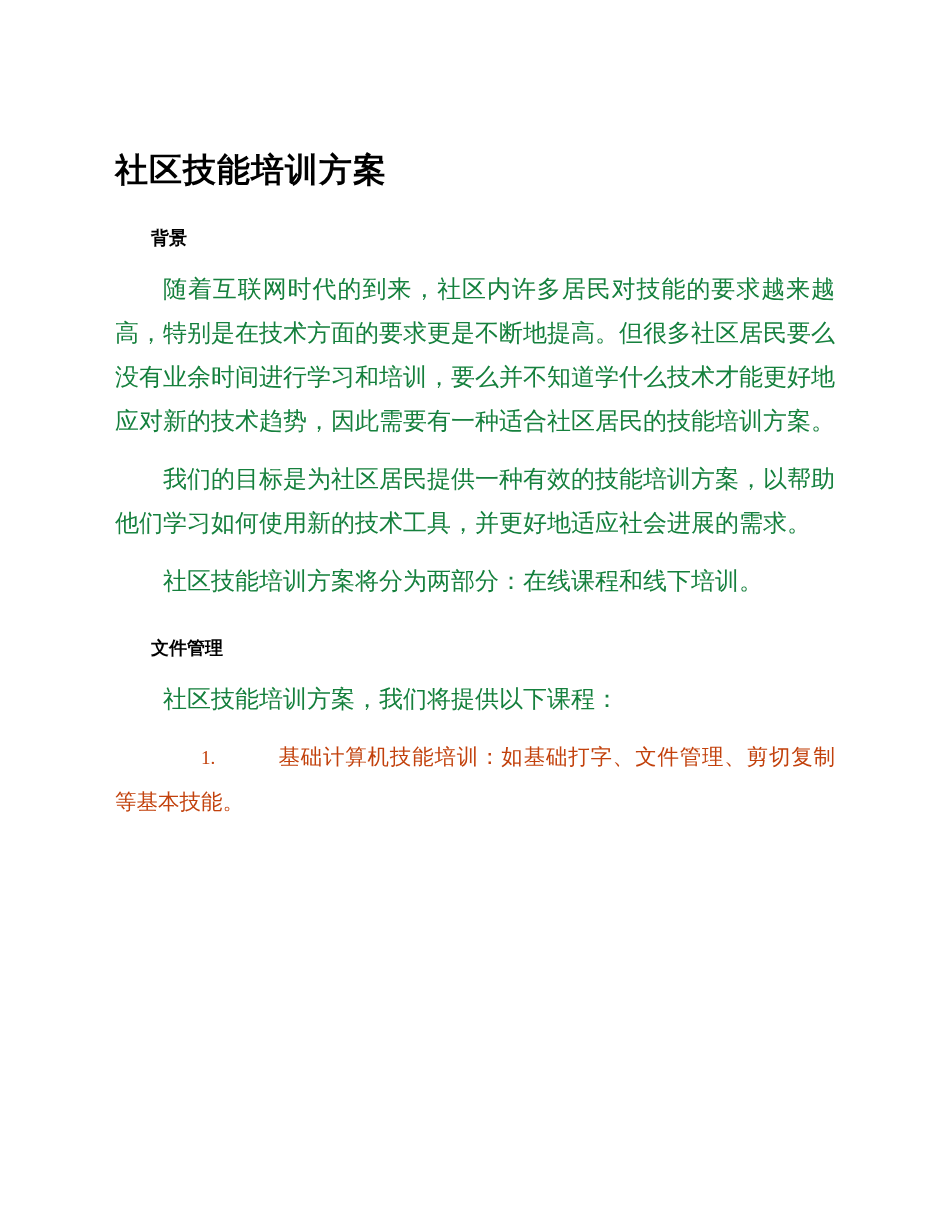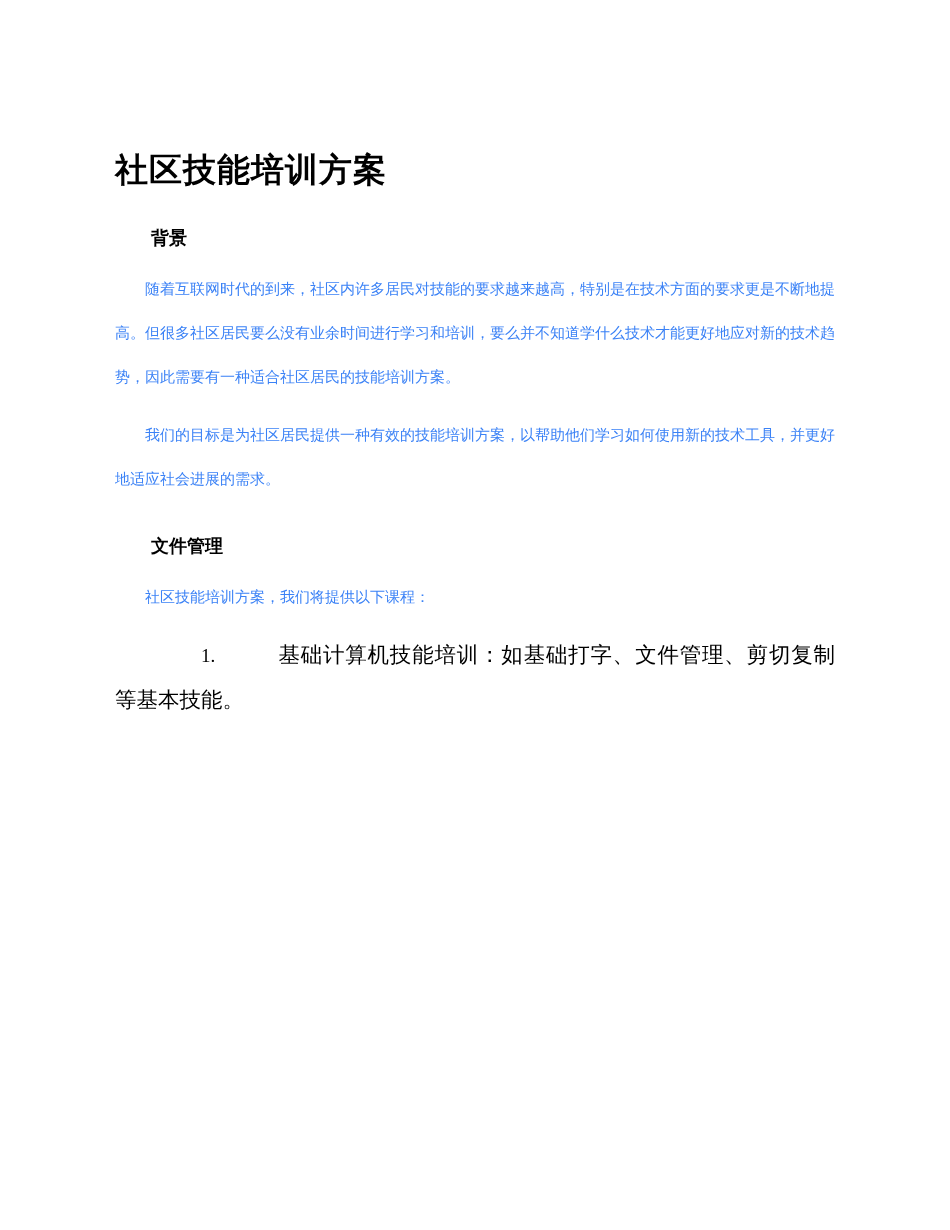--- a/index.html
+++ b/index.html
@@ -29,35 +29,35 @@
     font-family: "Liberation Sans", "DejaVu Sans", sans-serif;
     font-weight: 700;
     font-size: 18px;
     color: #000000;
     text-indent: 2em;
     margin-top: 30px;
     margin-bottom: 14px;
     line-height: 30px;
   }
   .para {
-    font-size: 15px;
+    font-size: 24px;
     line-height: 44px;
     text-align: justify;
     text-indent: 2em;
     margin-bottom: 14px;
-    color: #3b82f6;
+    color: #15803d;
     font-family: Liberation Serif, serif;
   }
   .list-item {
     font-size: 21.5px;
     line-height: 44px;
     text-align: justify;
     text-indent: 2em;
     margin-bottom: 14px;
-    color: #000000;
+    color: #c2410c;
   }
   .list-num {
     display: inline-block;
     font-size: 19px;
   }
   .list-gap {
     display: inline-block;
     width: 2.9em;
   }
 </style>
@@ -66,20 +66,21 @@
 
 <div class="page">
 
   <h1 class="doc-title">社区技能培训方案</h1>
 
   <h2 class="section-heading">背景</h2>
   <p class="para">随着互联网时代的到来，社区内许多居民对技能的要求越来越高，特别是在技术方面的要求更是不断地提高。但很多社区居民要么没有业余时间进行学习和培训，要么并不知道学什么技术才能更好地应对新的技术趋势，因此需要有一种适合社区居民的技能培训方案。</p>
 
   <p class="para">我们的目标是为社区居民提供一种有效的技能培训方案，以帮助他们学习如何使用新的技术工具，并更好地适应社会进展的需求。</p>
 
+  <p class="para">社区技能培训方案将分为两部分：在线课程和线下培训。</p>
 
   <h2 class="section-heading">文件管理</h2>
   <p class="para">社区技能培训方案，我们将提供以下课程：</p>
 
   <p class="list-item">
     <span class="list-num">1.</span><span class="list-gap"></span><span>基础计算机技能培训：如基础打字、文件管理、剪切复制等基本技能。</span>
   </p>
 
 </div>
 

